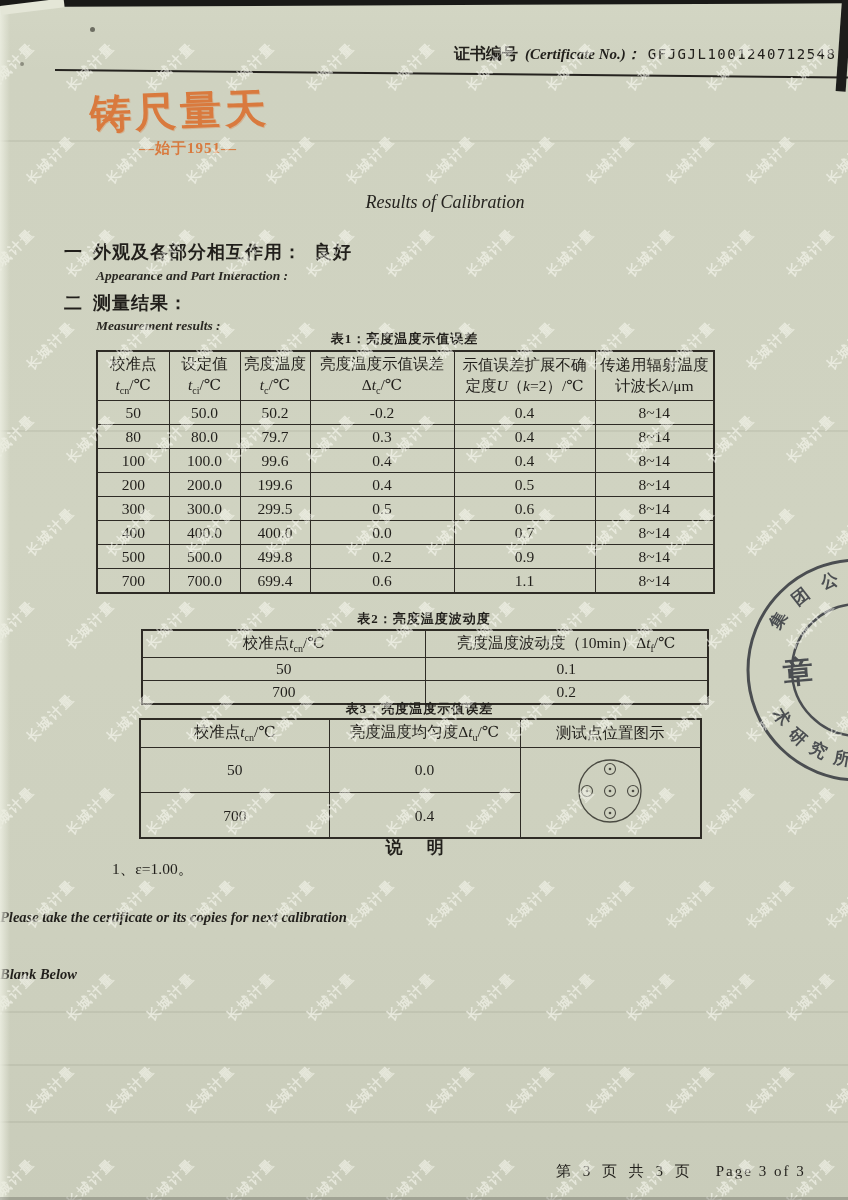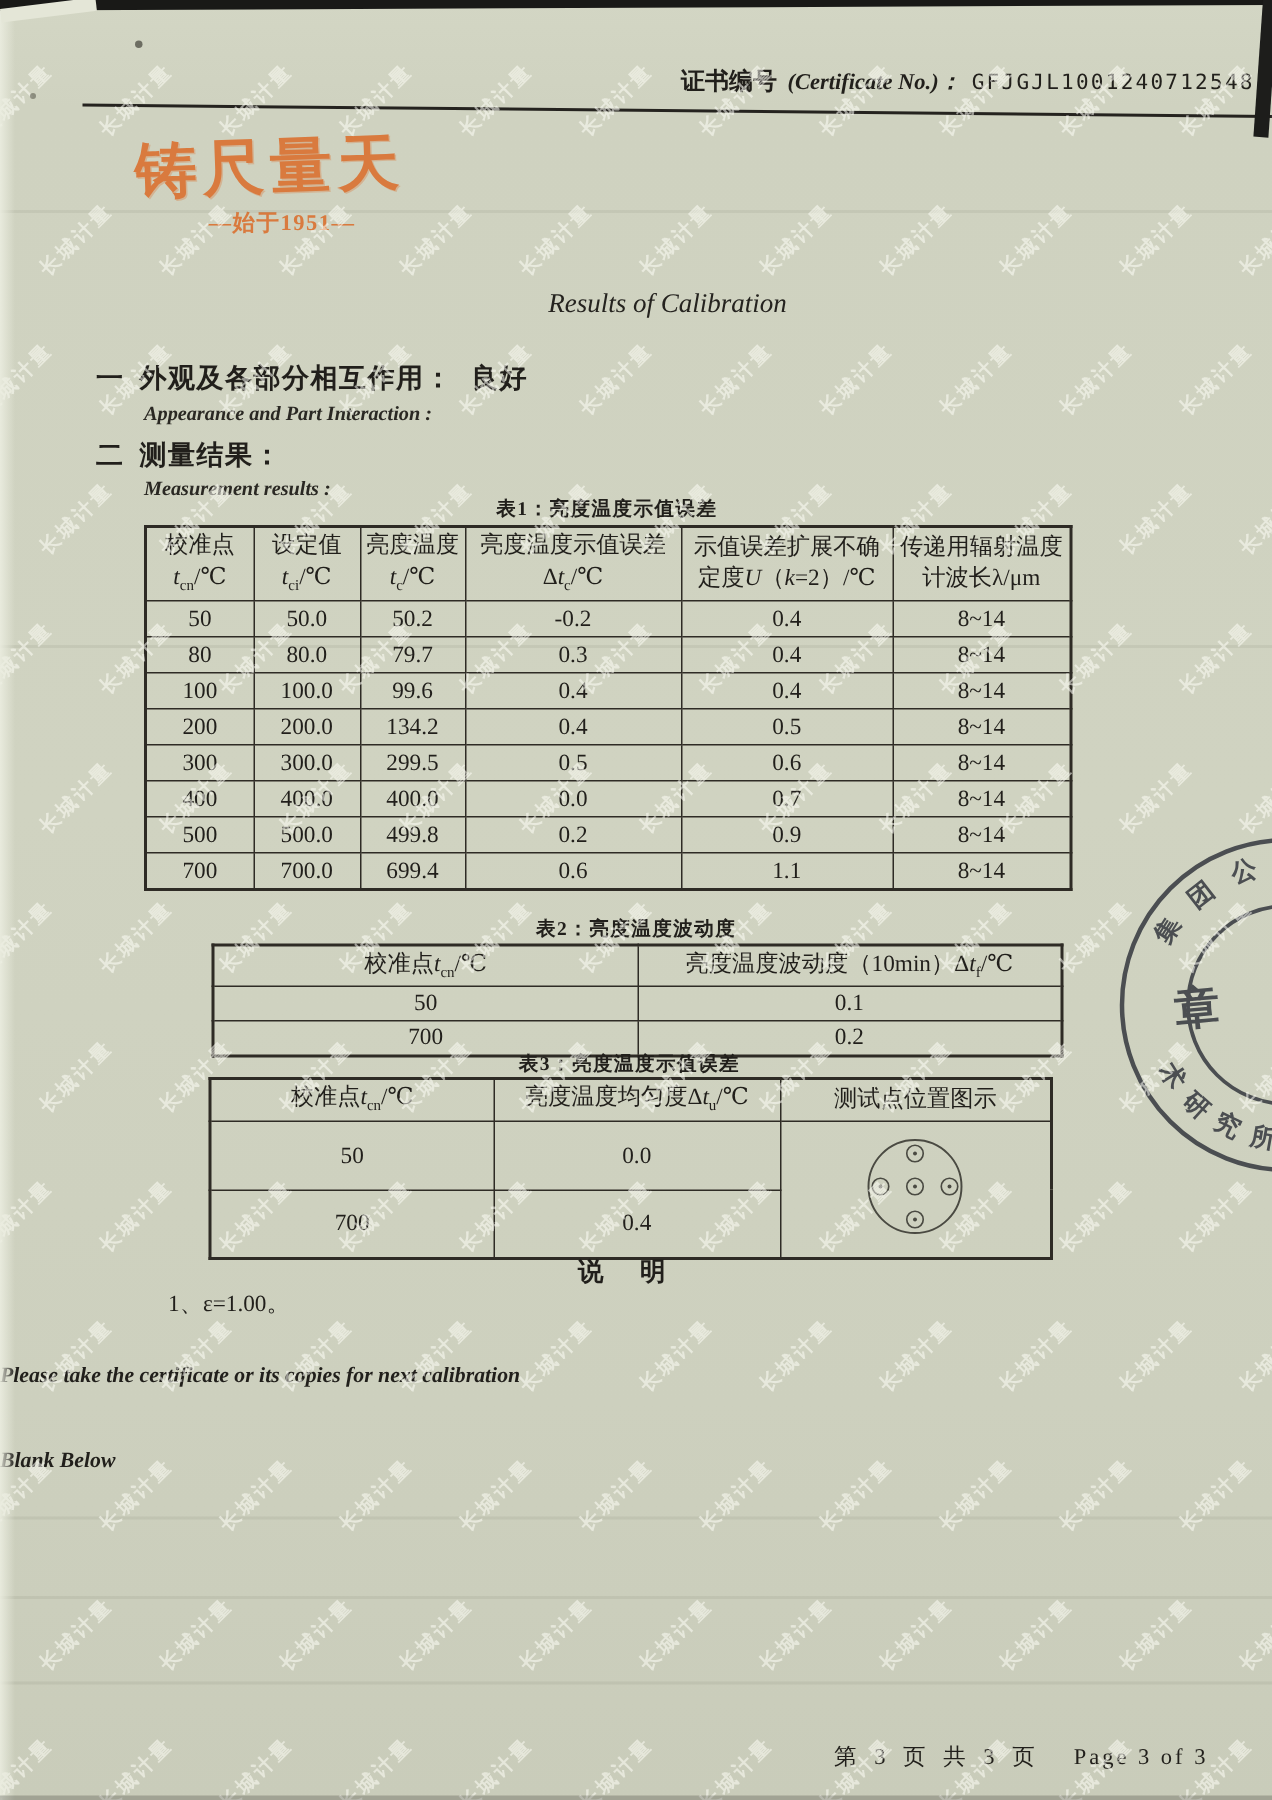--- a/index.html
+++ b/index.html
@@ -295,21 +295,21 @@
             <td>100</td>
             <td>100.0</td>
             <td>99.6</td>
             <td>0.4</td>
             <td>0.4</td>
             <td>8~14</td>
           </tr>
           <tr>
             <td>200</td>
             <td>200.0</td>
-            <td>134.2</td>
+            <td>199.6</td>
             <td>0.4</td>
             <td>0.5</td>
             <td>8~14</td>
           </tr>
           <tr>
             <td>300</td>
             <td>300.0</td>
             <td>299.5</td>
             <td>0.5</td>
             <td>0.6</td>

